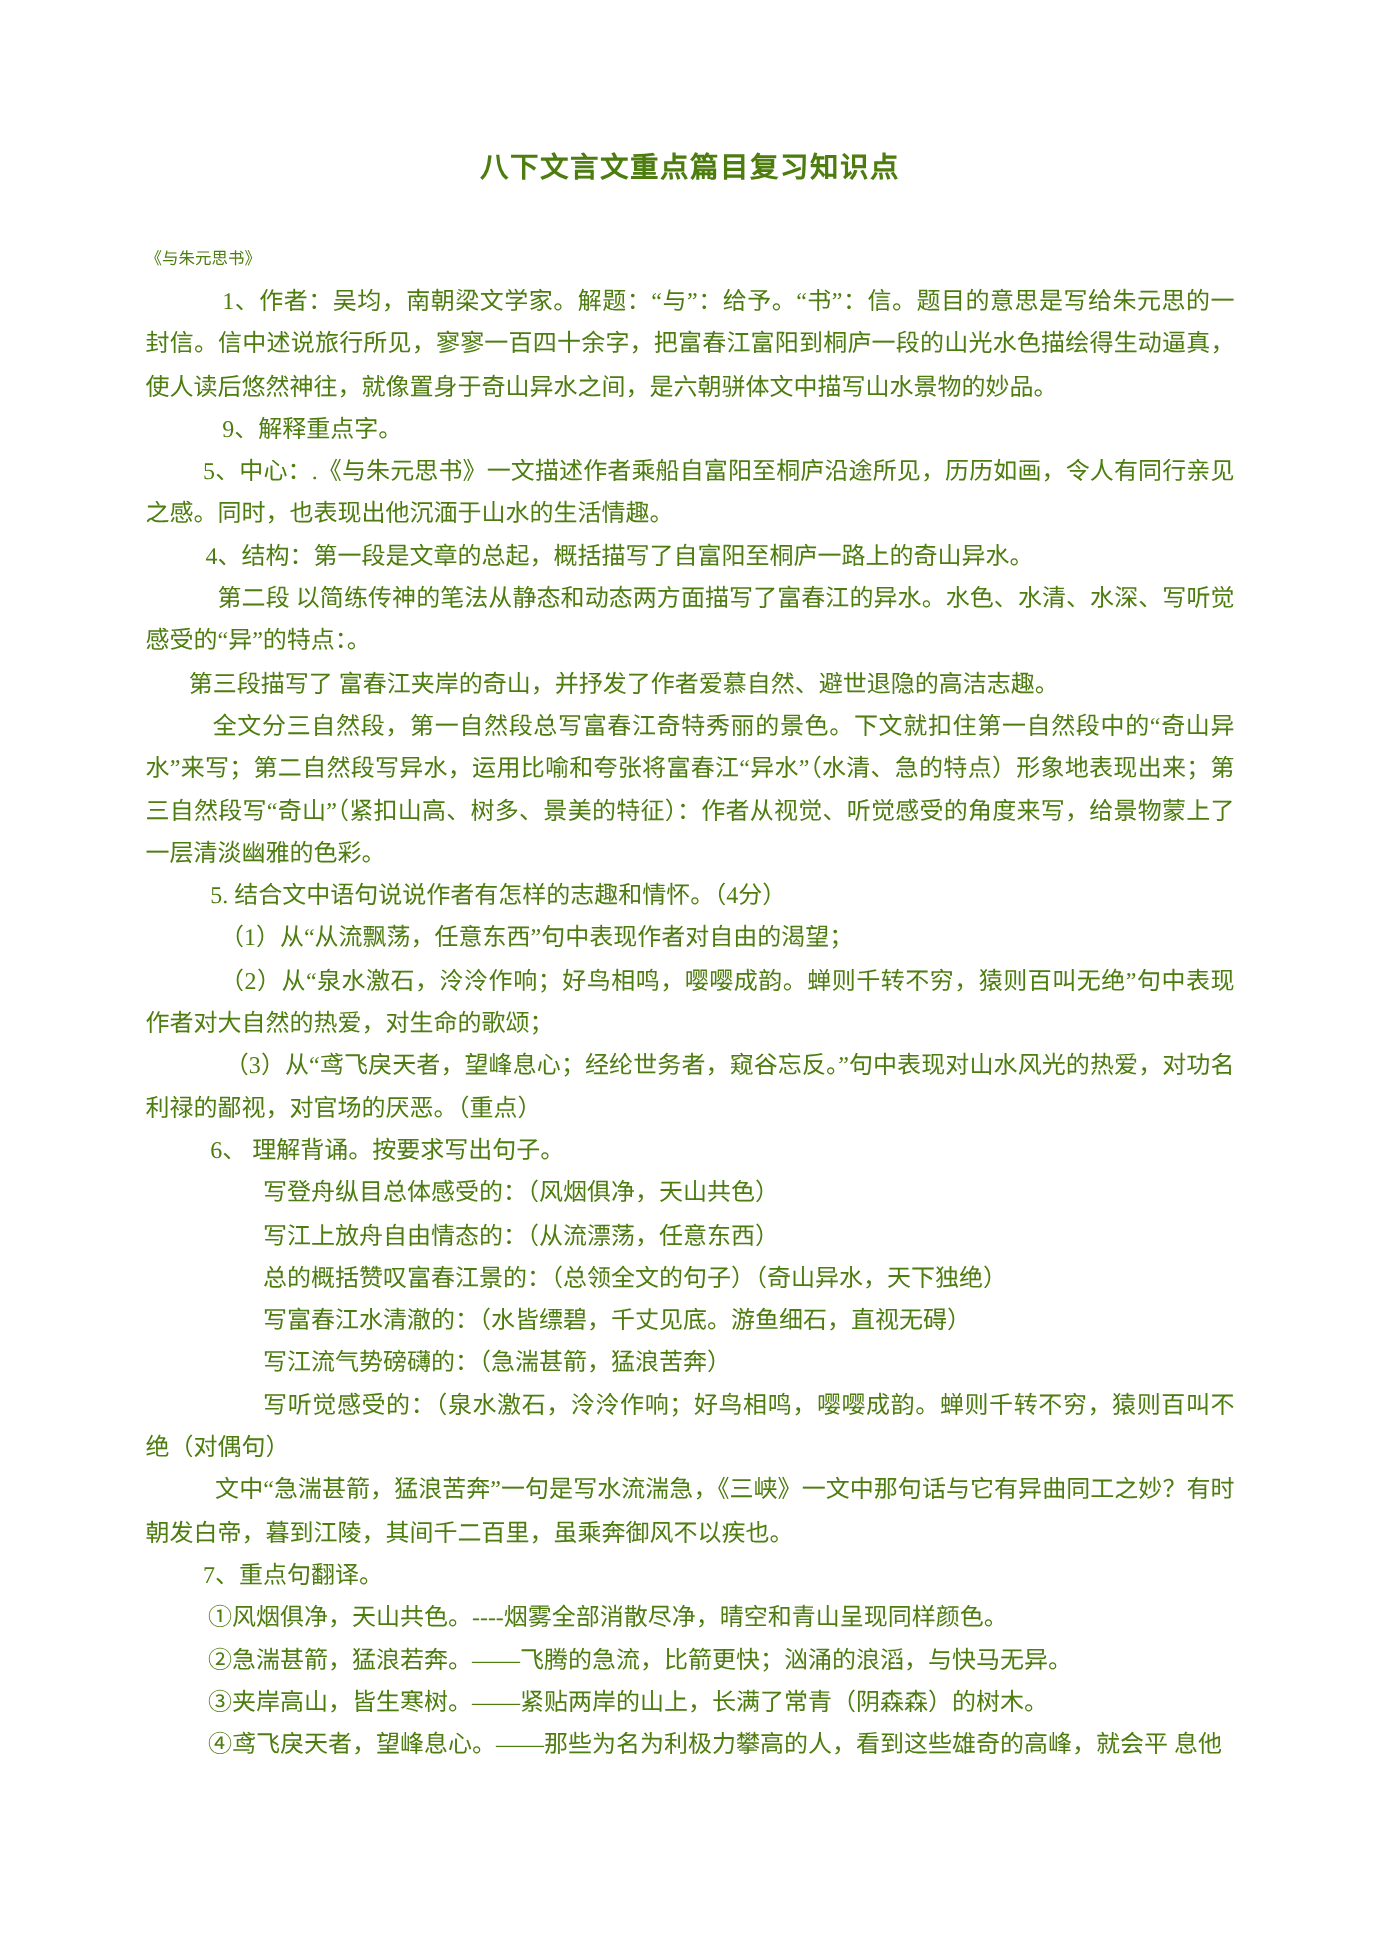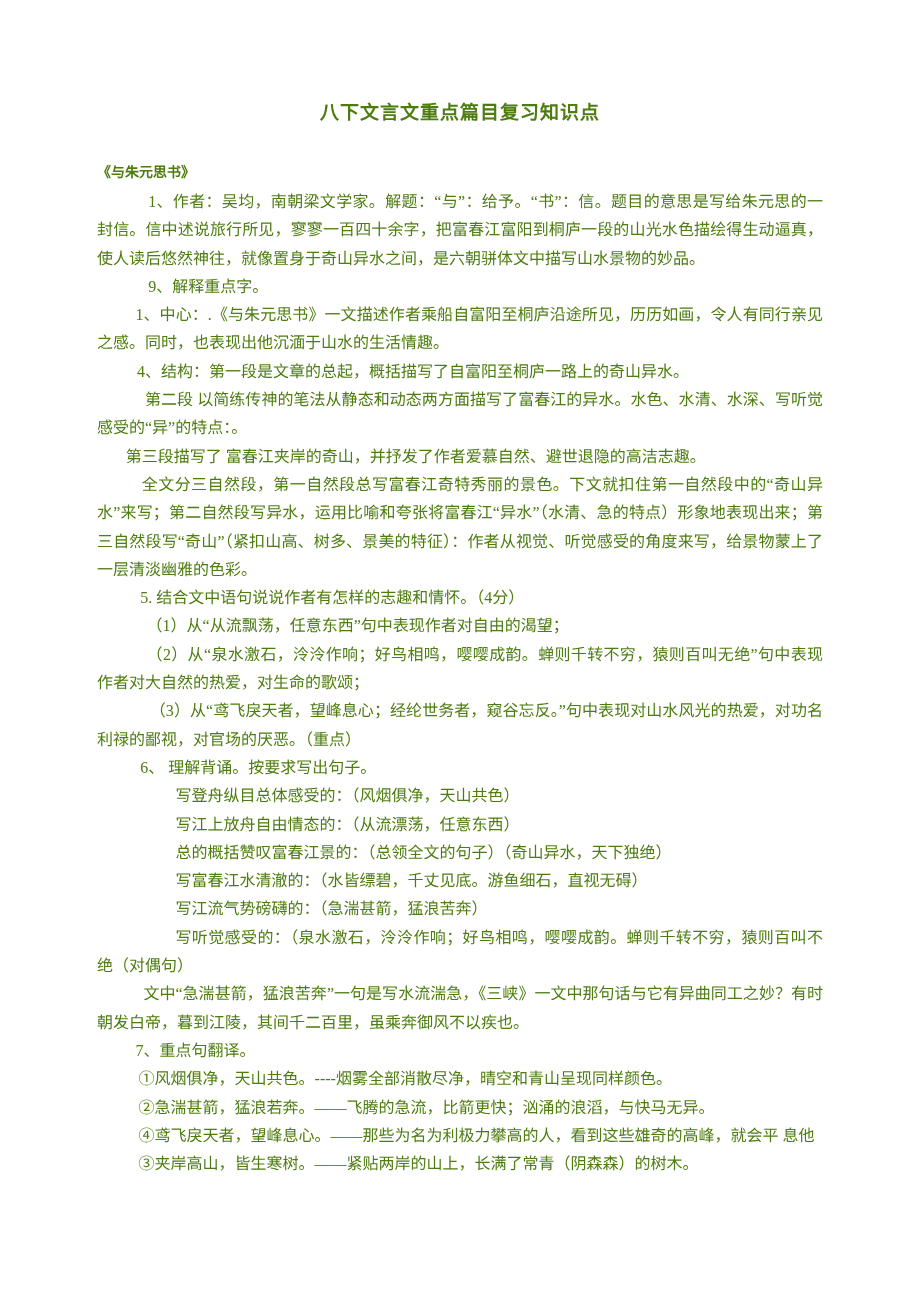--- a/index.html
+++ b/index.html
@@ -21,22 +21,22 @@
   }
   .doc-title {
     font-size: 19px;
     font-weight: bold;
     text-align: center;
     line-height: 26px;
     margin: 0 0 32px 0;
     letter-spacing: 1px;
   }
   .section-heading {
-    font-size: 14px;
-    font-weight: bold;
+    font-size: 11px;
+    font-weight: normal;
     line-height: 30px;
     margin: 0;
   }
   .doc-body {
     margin: 0;
   }
   .para {
     font-size: 16px;
     line-height: 28.3px;
     margin: 0;
@@ -46,36 +46,36 @@
 </style>
 </head>
 <body>
 
 <div class="page">
   <h1 class="doc-title">八下文言文重点篇目复习知识点</h1>
   <h2 class="section-heading">《与朱元思书》</h2>
   <div class="doc-body">
       <p class="para" style="text-indent: 3.2em;">1、作者：吴均，南朝梁文学家。解题：“与”：给予。“书”：信。题目的意思是写给朱元思的一封信。信中述说旅行所见，寥寥一百四十余字，把富春江富阳到桐庐一段的山光水色描绘得生动逼真，使人读后悠然神往，就像置身于奇山异水之间，是六朝骈体文中描写山水景物的妙品。</p>
       <p class="para" style="text-indent: 3.2em;">9、解释重点字。</p>
-      <p class="para" style="text-indent: 2.4em;">1、中心：.《与朱元思书》一文描述作者乘船自富阳至桐庐沿途所见，历历如画，令人有同行亲见之感。同时，也表现出他沉湎于山水的生活情趣。</p>
+      <p class="para" style="text-indent: 2.4em;">5、中心：.《与朱元思书》一文描述作者乘船自富阳至桐庐沿途所见，历历如画，令人有同行亲见之感。同时，也表现出他沉湎于山水的生活情趣。</p>
       <p class="para" style="text-indent: 2.5em;">4、结构：第一段是文章的总起，概括描写了自富阳至桐庐一路上的奇山异水。</p>
       <p class="para" style="text-indent: 3em;">第二段 以简练传神的笔法从静态和动态两方面描写了富春江的异水。水色、水清、水深、写听觉感受的“异”的特点：。</p>
       <p class="para" style="text-indent: 1.8em;">第三段描写了 富春江夹岸的奇山，并抒发了作者爱慕自然、避世退隐的高洁志趣。</p>
       <p class="para" style="text-indent: 2.8em;">全文分三自然段，第一自然段总写富春江奇特秀丽的景色。下文就扣住第一自然段中的“奇山异水”来写；第二自然段写异水，运用比喻和夸张将富春江“异水”（水清、急的特点）形象地表现出来；第三自然段写“奇山”（紧扣山高、树多、景美的特征）：作者从视觉、听觉感受的角度来写，给景物蒙上了一层清淡幽雅的色彩。</p>
       <p class="para" style="text-indent: 2.7em;">5. 结合文中语句说说作者有怎样的志趣和情怀。（4分）</p>
       <p class="para" style="text-indent: 3.1em;">（1）从“从流飘荡，任意东西”句中表现作者对自由的渴望；</p>
       <p class="para" style="text-indent: 3.1em;">（2）从“泉水激石，泠泠作响；好鸟相鸣，嘤嘤成韵。蝉则千转不穷，猿则百叫无绝”句中表现作者对大自然的热爱，对生命的歌颂；</p>
       <p class="para" style="text-indent: 3.3em;">（3）从“鸢飞戾天者，望峰息心；经纶世务者，窥谷忘反。”句中表现对山水风光的热爱，对功名利禄的鄙视，对官场的厌恶。（重点）</p>
       <p class="para" style="text-indent: 2.7em;">6、 理解背诵。按要求写出句子。</p>
       <p class="para" style="text-indent: 4.9em;">写登舟纵目总体感受的：（风烟俱净，天山共色）</p>
       <p class="para" style="text-indent: 4.9em;">写江上放舟自由情态的：（从流漂荡，任意东西）</p>
       <p class="para" style="text-indent: 4.9em;">总的概括赞叹富春江景的：（总领全文的句子）（奇山异水，天下独绝）</p>
       <p class="para" style="text-indent: 4.9em;">写富春江水清澈的：（水皆缥碧，千丈见底。游鱼细石，直视无碍）</p>
       <p class="para" style="text-indent: 4.9em;">写江流气势磅礴的：（急湍甚箭，猛浪苦奔）</p>
       <p class="para" style="text-indent: 4.9em;">写听觉感受的：（泉水激石，泠泠作响；好鸟相鸣，嘤嘤成韵。蝉则千转不穷，猿则百叫不绝（对偶句）</p>
       <p class="para" style="text-indent: 2.9em;">文中“急湍甚箭，猛浪苦奔”一句是写水流湍急，《三峡》一文中那句话与它有异曲同工之妙？有时朝发白帝，暮到江陵，其间千二百里，虽乘奔御风不以疾也。</p>
       <p class="para" style="text-indent: 2.4em;">7、重点句翻译。</p>
       <p class="para" style="text-indent: 2.6em;">①风烟俱净，天山共色。----烟雾全部消散尽净，晴空和青山呈现同样颜色。</p>
       <p class="para" style="text-indent: 2.6em;">②急湍甚箭，猛浪若奔。——飞腾的急流，比箭更快；汹涌的浪滔，与快马无异。</p>
+      <p class="para" style="text-indent: 2.6em;">③夹岸高山，皆生寒树。——紧贴两岸的山上，长满了常青（阴森森）的树木。</p>
       <p class="para" style="text-indent: 2.6em;">④鸢飞戾天者，望峰息心。——那些为名为利极力攀高的人，看到这些雄奇的高峰，就会平 息他</p>
-      <p class="para" style="text-indent: 2.6em;">③夹岸高山，皆生寒树。——紧贴两岸的山上，长满了常青（阴森森）的树木。</p>
     </div>
 </div>
 
 </body></html>

